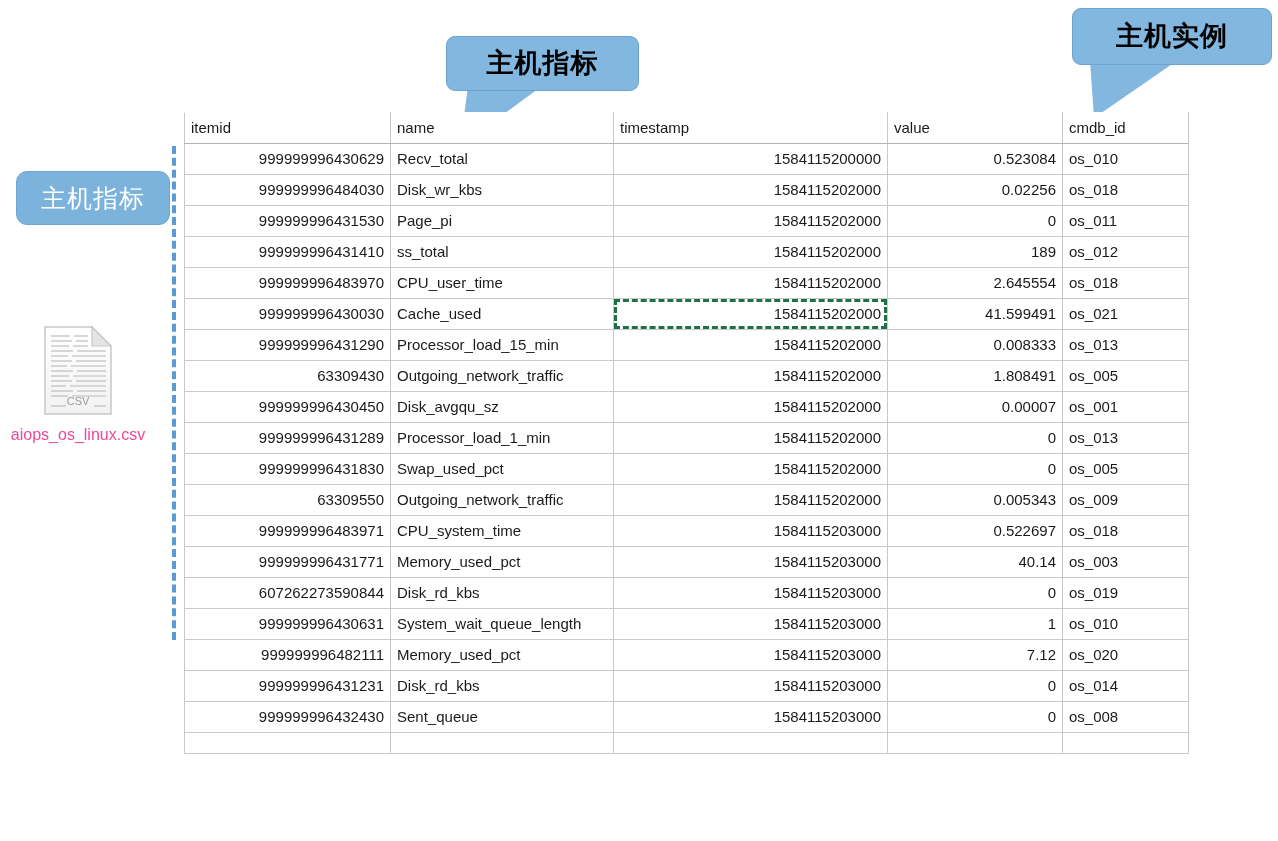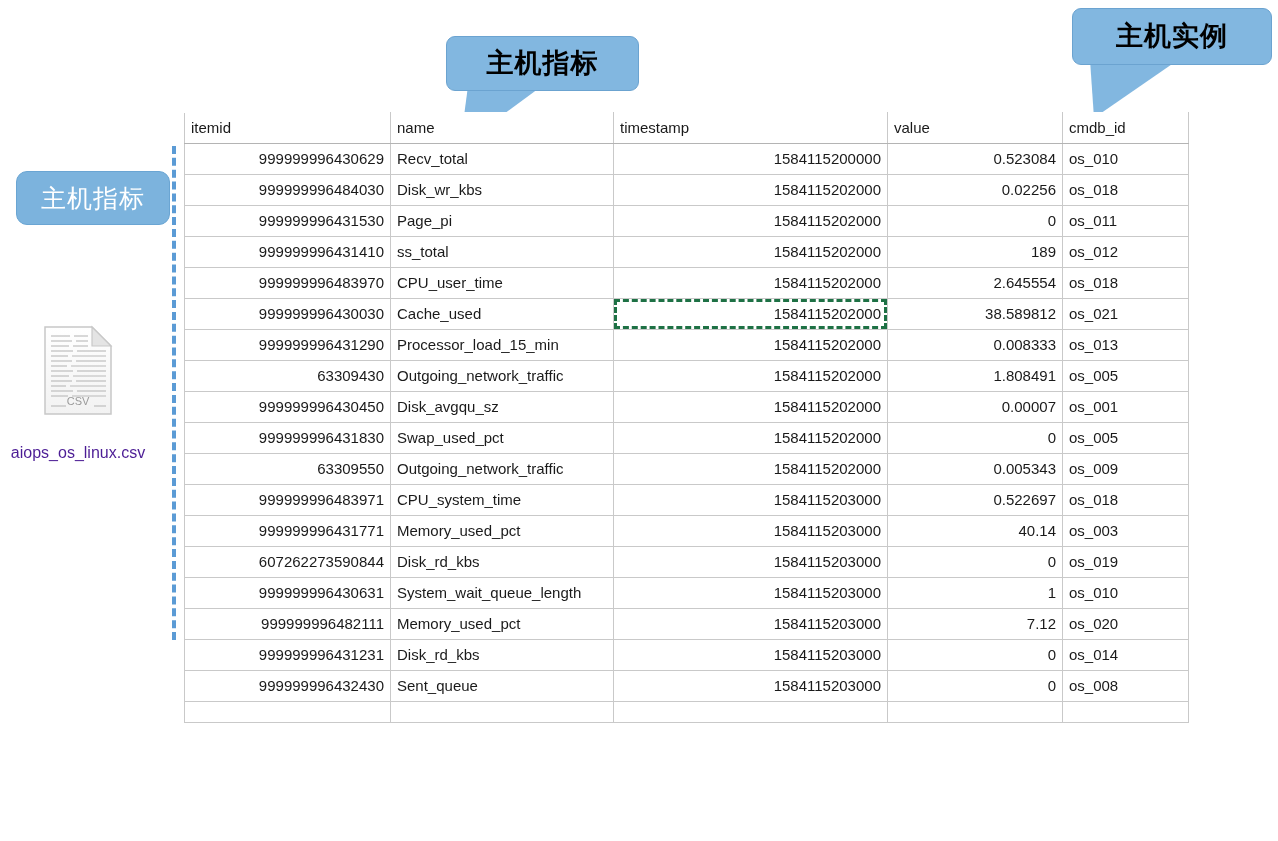--- a/index.html
+++ b/index.html
@@ -163,23 +163,23 @@
     text-align: center;
   }
   .csv-icon-wrap {
     width: 140px;
     height: 98px;
     display: flex;
     align-items: center;
     justify-content: center;
   }
   #csv-filename {
-    margin-top: 24px;
+    margin-top: 6px;
     font-size: 16px;
-    color: #4c1d95;
+    color: #ec4899;
     white-space: nowrap;
   }
 </style>
 </head>
 <body>
 
 <div id="pill-metrics">主机指标</div>
 
 <div id="dashed-connector"></div>
 
@@ -290,21 +290,21 @@
         <td class="num">999999996483970</td>
         <td class="txt">CPU_user_time</td>
         <td class="num">1584115202000</td>
         <td class="num">2.645554</td>
         <td class="txt">os_018</td>
       </tr>
       <tr>
         <td class="num">999999996430030</td>
         <td class="txt">Cache_used</td>
         <td class="num selected-cell">1584115202000</td>
-        <td class="num">38.589812</td>
+        <td class="num">41.599491</td>
         <td class="txt">os_021</td>
       </tr>
       <tr>
         <td class="num">999999996431290</td>
         <td class="txt">Processor_load_15_min</td>
         <td class="num">1584115202000</td>
         <td class="num">0.008333</td>
         <td class="txt">os_013</td>
       </tr>
       <tr>
@@ -313,20 +313,27 @@
         <td class="num">1584115202000</td>
         <td class="num">1.808491</td>
         <td class="txt">os_005</td>
       </tr>
       <tr>
         <td class="num">999999996430450</td>
         <td class="txt">Disk_avgqu_sz</td>
         <td class="num">1584115202000</td>
         <td class="num">0.00007</td>
         <td class="txt">os_001</td>
+      </tr>
+      <tr>
+        <td class="num">999999996431289</td>
+        <td class="txt">Processor_load_1_min</td>
+        <td class="num">1584115202000</td>
+        <td class="num">0</td>
+        <td class="txt">os_013</td>
       </tr>
       <tr>
         <td class="num">999999996431830</td>
         <td class="txt">Swap_used_pct</td>
         <td class="num">1584115202000</td>
         <td class="num">0</td>
         <td class="txt">os_005</td>
       </tr>
       <tr>
         <td class="num">63309550</td>

